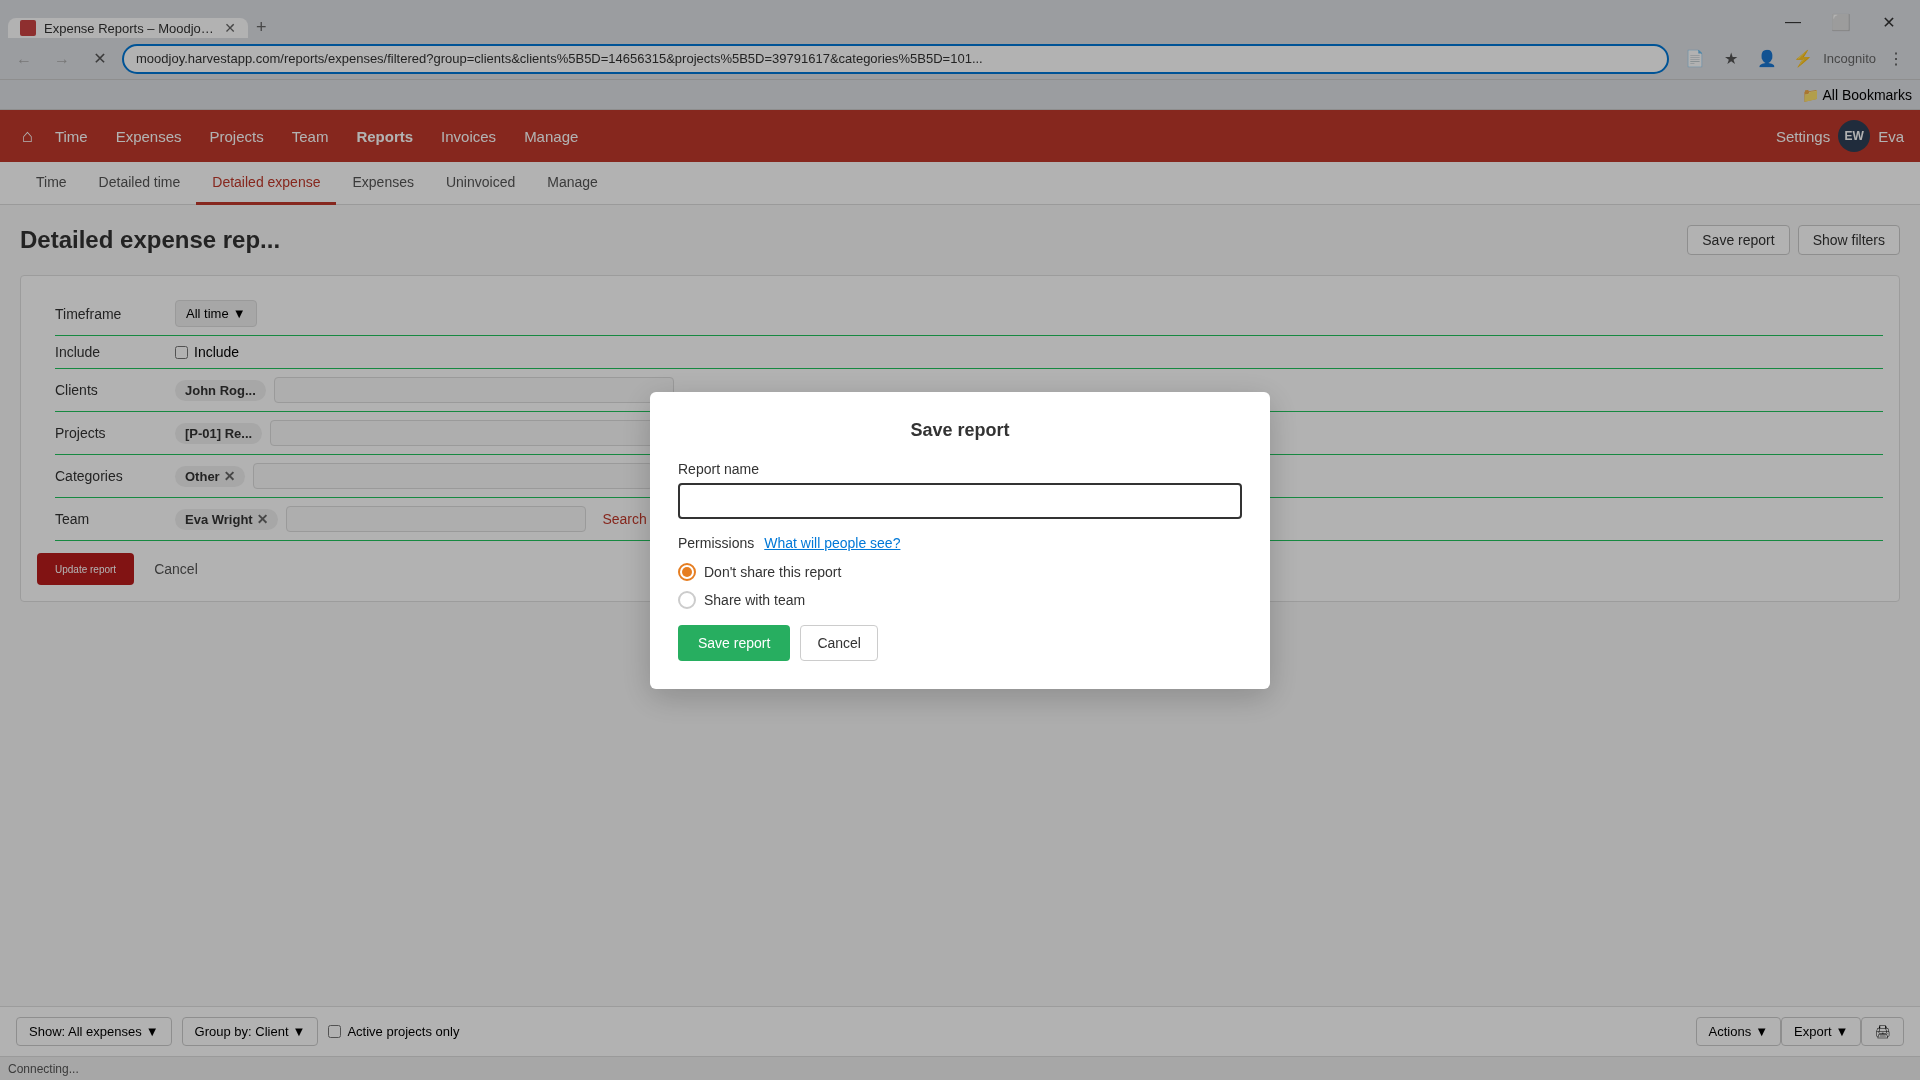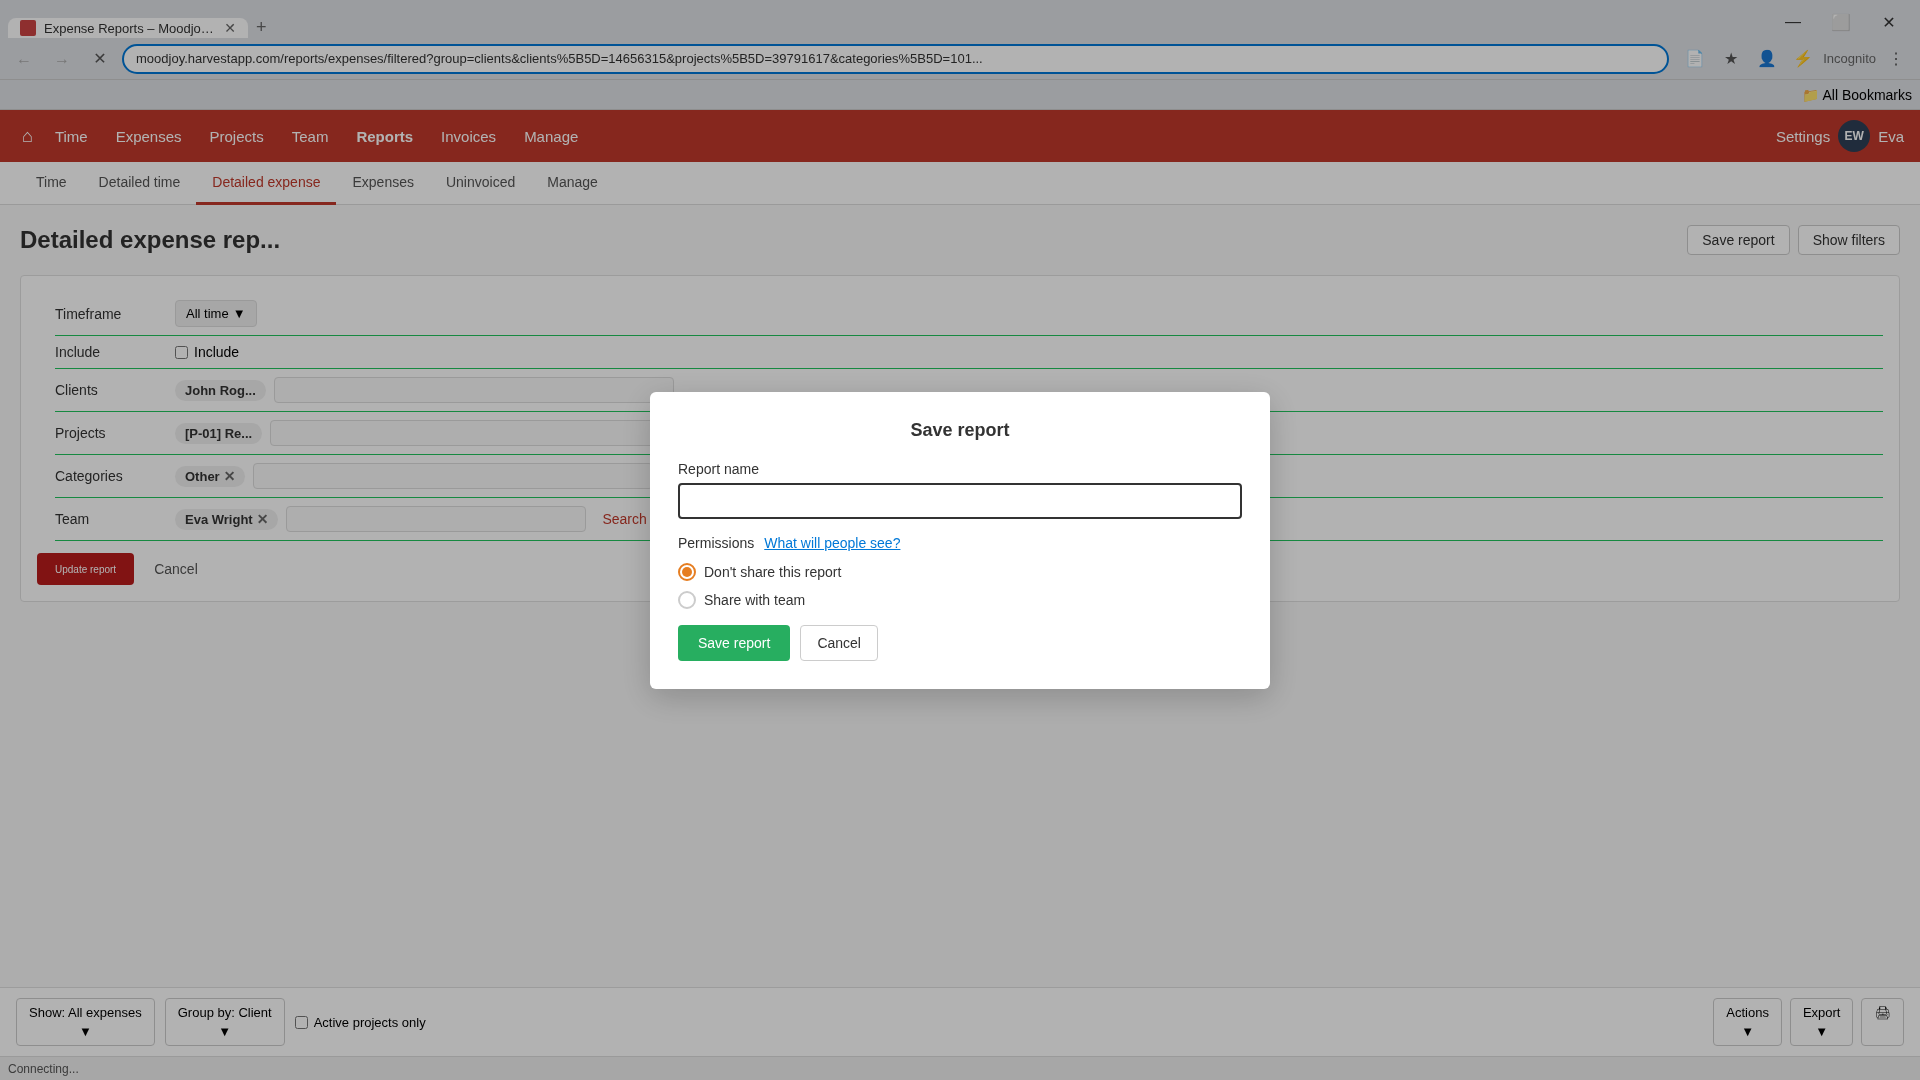--- a/index.html
+++ b/index.html
@@ -65,22 +65,22 @@
     .filter-tag-remove { cursor: pointer; color: #666; font-size: 14px; line-height: 1; }
     .filter-input { border: 1px solid #ddd; border-radius: 4px; padding: 4px 10px; font-size: 14px; background: #f9f9f9; min-width: 200px; }
     .btn-dropdown { background: #f0f0f0; border: 1px solid #ddd; padding: 5px 10px; border-radius: 4px; font-size: 13px; cursor: pointer; display: flex; align-items: center; gap: 4px; }
     .search-roles-link { color: #c0392b; font-size: 14px; cursor: pointer; text-decoration: none; margin-left: 8px; }
     .update-cancel-row { display: flex; gap: 8px; margin-top: 12px; }
     .btn-green { background: #b91c1c; border: none; color: #fff; padding: 8px 18px; border-radius: 4px; font-size: 10px; cursor: pointer; font-weight: 500; }
     .btn-cancel { background: none; border: none; color: #555; padding: 8px 12px; font-size: 14px; cursor: pointer; }
 
     
     .bottom-bar { background: #fff; border-top: 1px solid #e0e0e0; padding: 10px 16px; display: flex; align-items: center; gap: 10px; }
-    .bottom-actions { margin-left: auto; display: flex; gap: 8px; }
-    .btn-actions { background: #fff; border: 1px solid #ccc; padding: 6px 12px; border-radius: 4px; font-size: 13px; cursor: pointer; display: flex; align-items: center; gap: 4px; flex-direction: column; }
+    .bottom-actions { margin-left: auto; display: flex; gap: 0; }
+    .btn-actions { background: #fff; border: 1px solid #ccc; padding: 6px 12px; border-radius: 4px; font-size: 13px; cursor: pointer; display: flex; align-items: center; gap: 4px; }
 
     
     .status-bar { background: #f0f0f0; height: 24px; display: flex; align-items: center; padding: 0 8px; font-size: 12px; color: #555; border-top: 1px solid #ddd; }
 
     
     .overlay { position: fixed; top: 0; left: 0; width: 100%; height: 100%; background: rgba(0,0,0,0.3); z-index: 100; display: flex; align-items: center; justify-content: center; }
     .modal { background: #fff; border-radius: 6px; padding: 28px; width: 620px; box-shadow: 0 8px 32px rgba(0,0,0,0.2); position: relative; }
     .modal-title { font-size: 18px; font-weight: 600; color: #333; margin-bottom: 20px; text-align: center; }
     .form-group { margin-bottom: 16px; }
     .form-label { font-size: 14px; font-weight: 500; color: #333; margin-bottom: 6px; display: block; }

